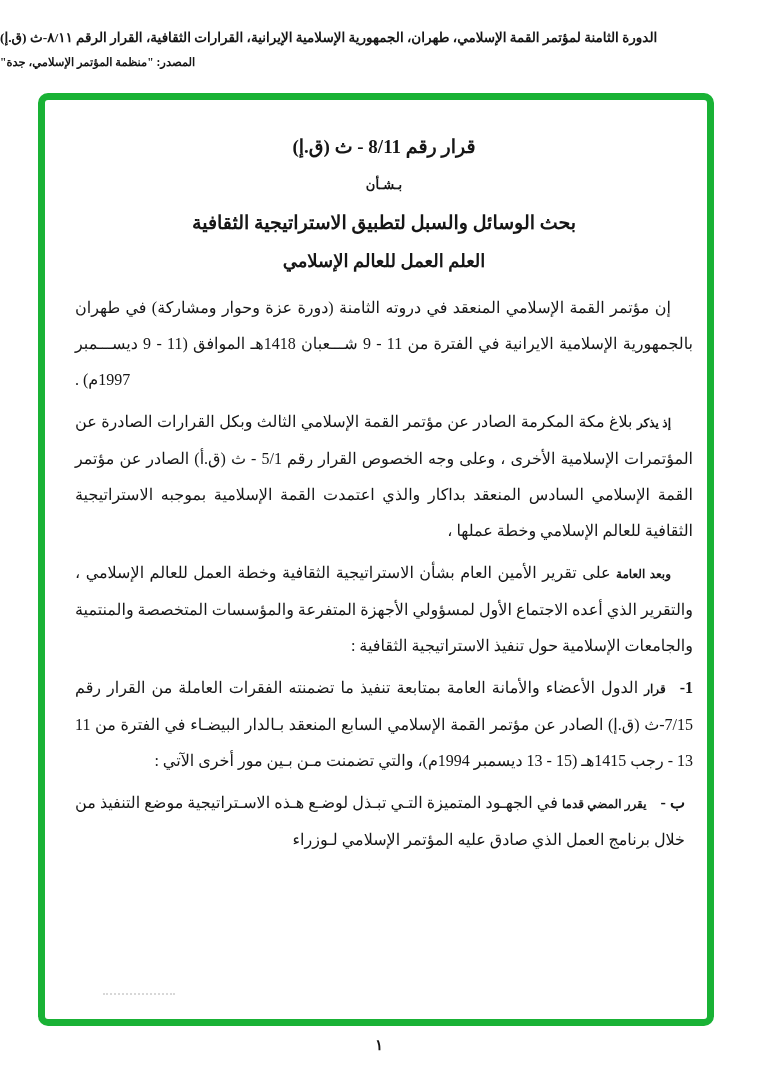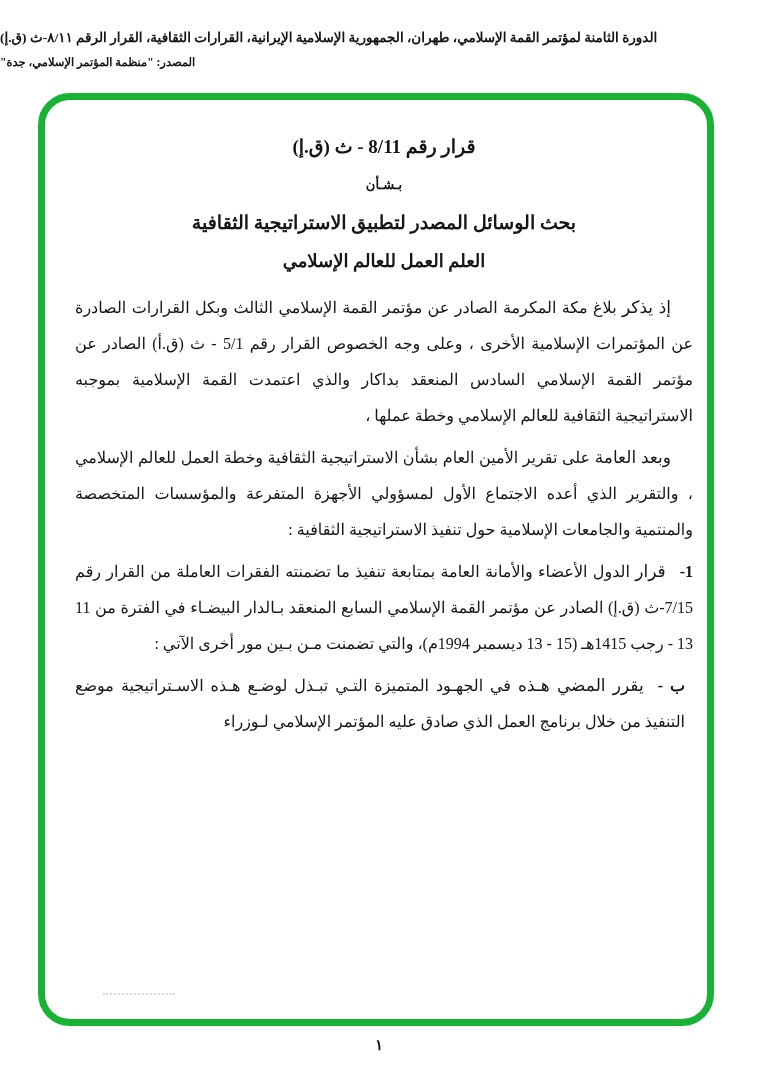--- a/index.html
+++ b/index.html
@@ -22,55 +22,56 @@
   .t-mid{font-size:13px;}
   .t-sub{font-size:18px;}
   .para{
     margin:0 0 6px 0;font-size:16px;line-height:36px;
     text-align:justify;text-align-last:auto;direction:rtl;
     text-indent:22px;
   }
   .para.no-indent{text-indent:0;}
   .para.end-left{text-align-last:left;}
   .para.sub{padding-right:8px;}
-  .lead{font-weight:normal;font-size:17px;margin-top:36px;}
+  .lead{font-weight:bold;font-size:12px;margin-top:36px;}
   .marker{font-weight:bold;margin-left:14px;}
   .pageno{
     position:absolute;top:1036px;left:0;width:758px;
     text-align:center;font-size:15px;font-weight:bold;
   }
   .artifact{
     position:absolute;left:103px;top:993px;width:72px;height:0;
     border-top:2px dotted #b9b9b9;opacity:.55;
   }
 </style>
 </head>
 <body>
 
 <div class="header">
   <div class="h1">الدورة الثامنة لمؤتمر القمة الإسلامي، طهران، الجمهورية الإسلامية الإيرانية، القرارات الثقافية، القرار الرقم ٨/١١-ث (ق.إ)</div>
   <div class="h2">المصدر:  "منظمة المؤتمر الإسلامي، جدة"</div>
 </div>
 
-<div class="frame" id="green-frame" style="border-color: rgb(25, 178, 53); border-radius: 32px;">
+<div class="frame" id="green-frame" style="border-color: rgb(25, 178, 53);">
 
   <div class="titleblock">
     <div class="t t-big">قرار رقم 8/11 - ث (ق.إ)</div>
     <div class="t t-mid">بـشـأن</div>
-    <div class="t t-big">بحث الوسائل المصدر لتطبيق الاستراتيجية الثقافية</div>
+    <div class="t t-big">بحث الوسائل والسبل لتطبيق الاستراتيجية الثقافية</div>
     <div class="t t-sub">العلم العمل للعالم الإسلامي</div>
   </div>
 
+  <p class="para end-left"><span>إن مؤتمر القمة الإسلامي المنعقد في دروته الثامنة (دورة عزة وحوار ومشاركة) في طهران بالجمهورية الإسلامية الايرانية في الفترة من ‭9 - 11‬ شـــعبان 1418هـ الموافق (‭9 - 11‬ ديســـمبر 1997م) .</span></p>
 
   <p class="para"><b class="lead">إذ يذكر</b> <span>بلاغ مكة المكرمة الصادر عن مؤتمر القمة الإسلامي الثالث وبكل القرارات الصادرة عن المؤتمرات الإسلامية الأخرى ، وعلى وجه الخصوص القرار رقم 5/1 - ث (ق.أ) الصادر عن مؤتمر القمة الإسلامي السادس المنعقد بداكار والذي اعتمدت القمة الإسلامية بموجبه الاستراتيجية الثقافية للعالم الإسلامي وخطة عملها ،</span></p>
 
   <p class="para"><b class="lead">وبعد العامة</b> <span>على تقرير الأمين العام بشأن الاستراتيجية الثقافية  وخطة العمل للعالم الإسلامي ، والتقرير الذي أعده الاجتماع الأول لمسؤولي الأجهزة المتفرعة والمؤسسات المتخصصة والمنتمية والجامعات الإسلامية حول تنفيذ الاستراتيجية الثقافية :</span></p>
 
   <p class="para no-indent"><span class="marker">1-</span><b class="lead">قرار</b> <span>الدول الأعضاء والأمانة العامة بمتابعة تنفيذ ما تضمنته الفقرات العاملة من القرار رقم 7/15-ث (ق.إ) الصادر عن مؤتمر القمة الإسلامي السابع المنعقد بـالدار البيضـاء في الفترة من ‭11 - 13‬ رجب 1415هـ (‭13 - 15‬ ديسمبر 1994م)، والتي تضمنت مـن بـين مور أخرى الآتي :</span></p>
 
 
-  <p class="para no-indent sub"><span class="marker">ب -</span><b class="lead">يقرر المضي هـذه</b> <span>في الجهـود المتميزة التـي تبـذل لوضـع هـذه الاسـتراتيجية موضع التنفيذ من خلال برنامج العمل الذي صادق عليه المؤتمر الإسلامي لـوزراء</span></p>
+  <p class="para no-indent sub"><span class="marker">ب -</span><b class="lead">يقرر المضي قدما</b> <span>في الجهـود المتميزة التـي تبـذل لوضـع هـذه الاسـتراتيجية موضع التنفيذ من خلال برنامج العمل الذي صادق عليه المؤتمر الإسلامي لـوزراء</span></p>
 
 </div>
 
 <div class="artifact"></div>
 
 <div class="pageno">١</div>
 
 </body></html>

